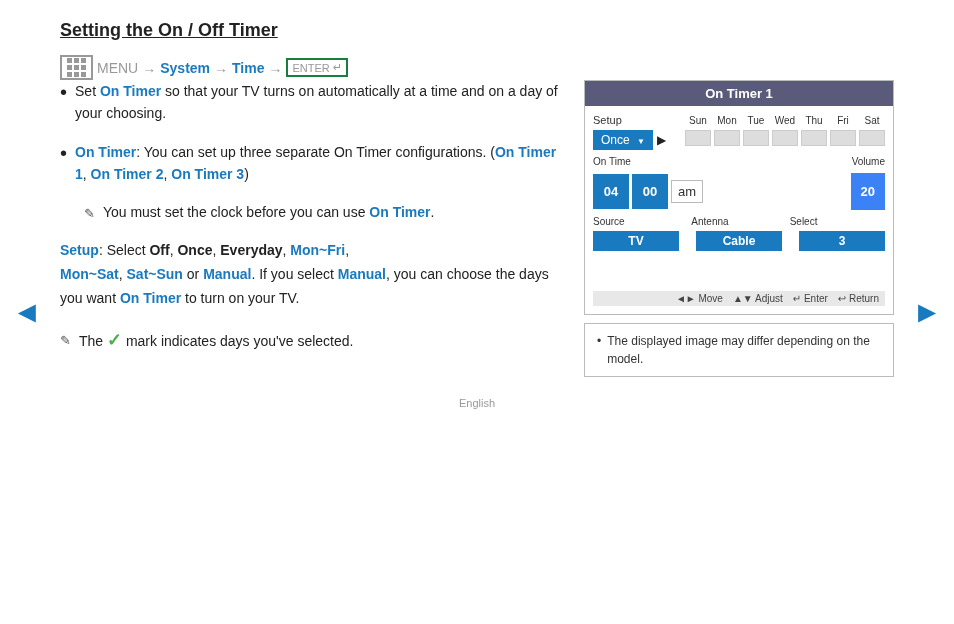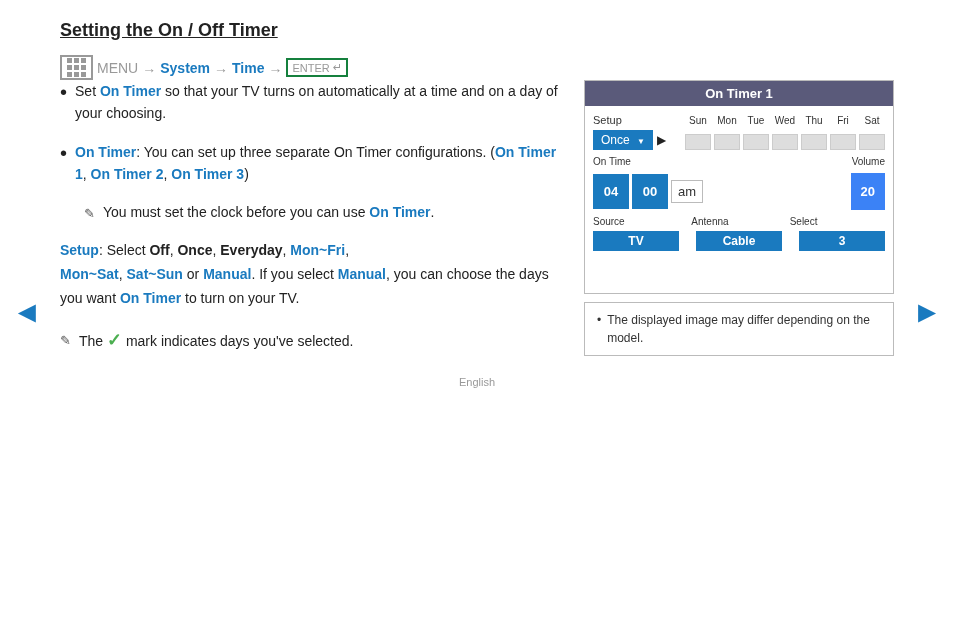--- a/index.html
+++ b/index.html
@@ -142,21 +142,21 @@
       font-size: 10px;
       color: #333;
       margin-left: auto;
     }
     .day-header {
       width: 26px;
       text-align: center;
     }
     .setup-row {
       display: flex;
-      align-items: flex-end;
+      align-items: flex-start;
       margin-bottom: 6px;
     }
     .setup-dropdown {
       background: #1a7abf;
       color: #fff;
       padding: 3px 8px;
       font-size: 12px;
       border: none;
       min-width: 60px;
       text-align: center;
@@ -462,20 +462,26 @@
             <div class="ant-col">
               <div class="ant-cell">Cable</div>
             </div>
             <div class="ch-col">
               <div class="ch-cell">3</div>
             </div>
           </div>
 
           <div style="height: 30px;"></div>
 
+          <div class="timer-status-bar">
+            <span>◄► Move</span>
+            <span>▲▼ Adjust</span>
+            <span>↵ Enter</span>
+            <span>↩ Return</span>
+          </div>
         </div>
       </div>
 
       <div class="info-box">
         <span class="info-bullet">•</span>
         <span>The displayed image may differ depending on the model.</span>
       </div>
     </div>
   </div>
 

